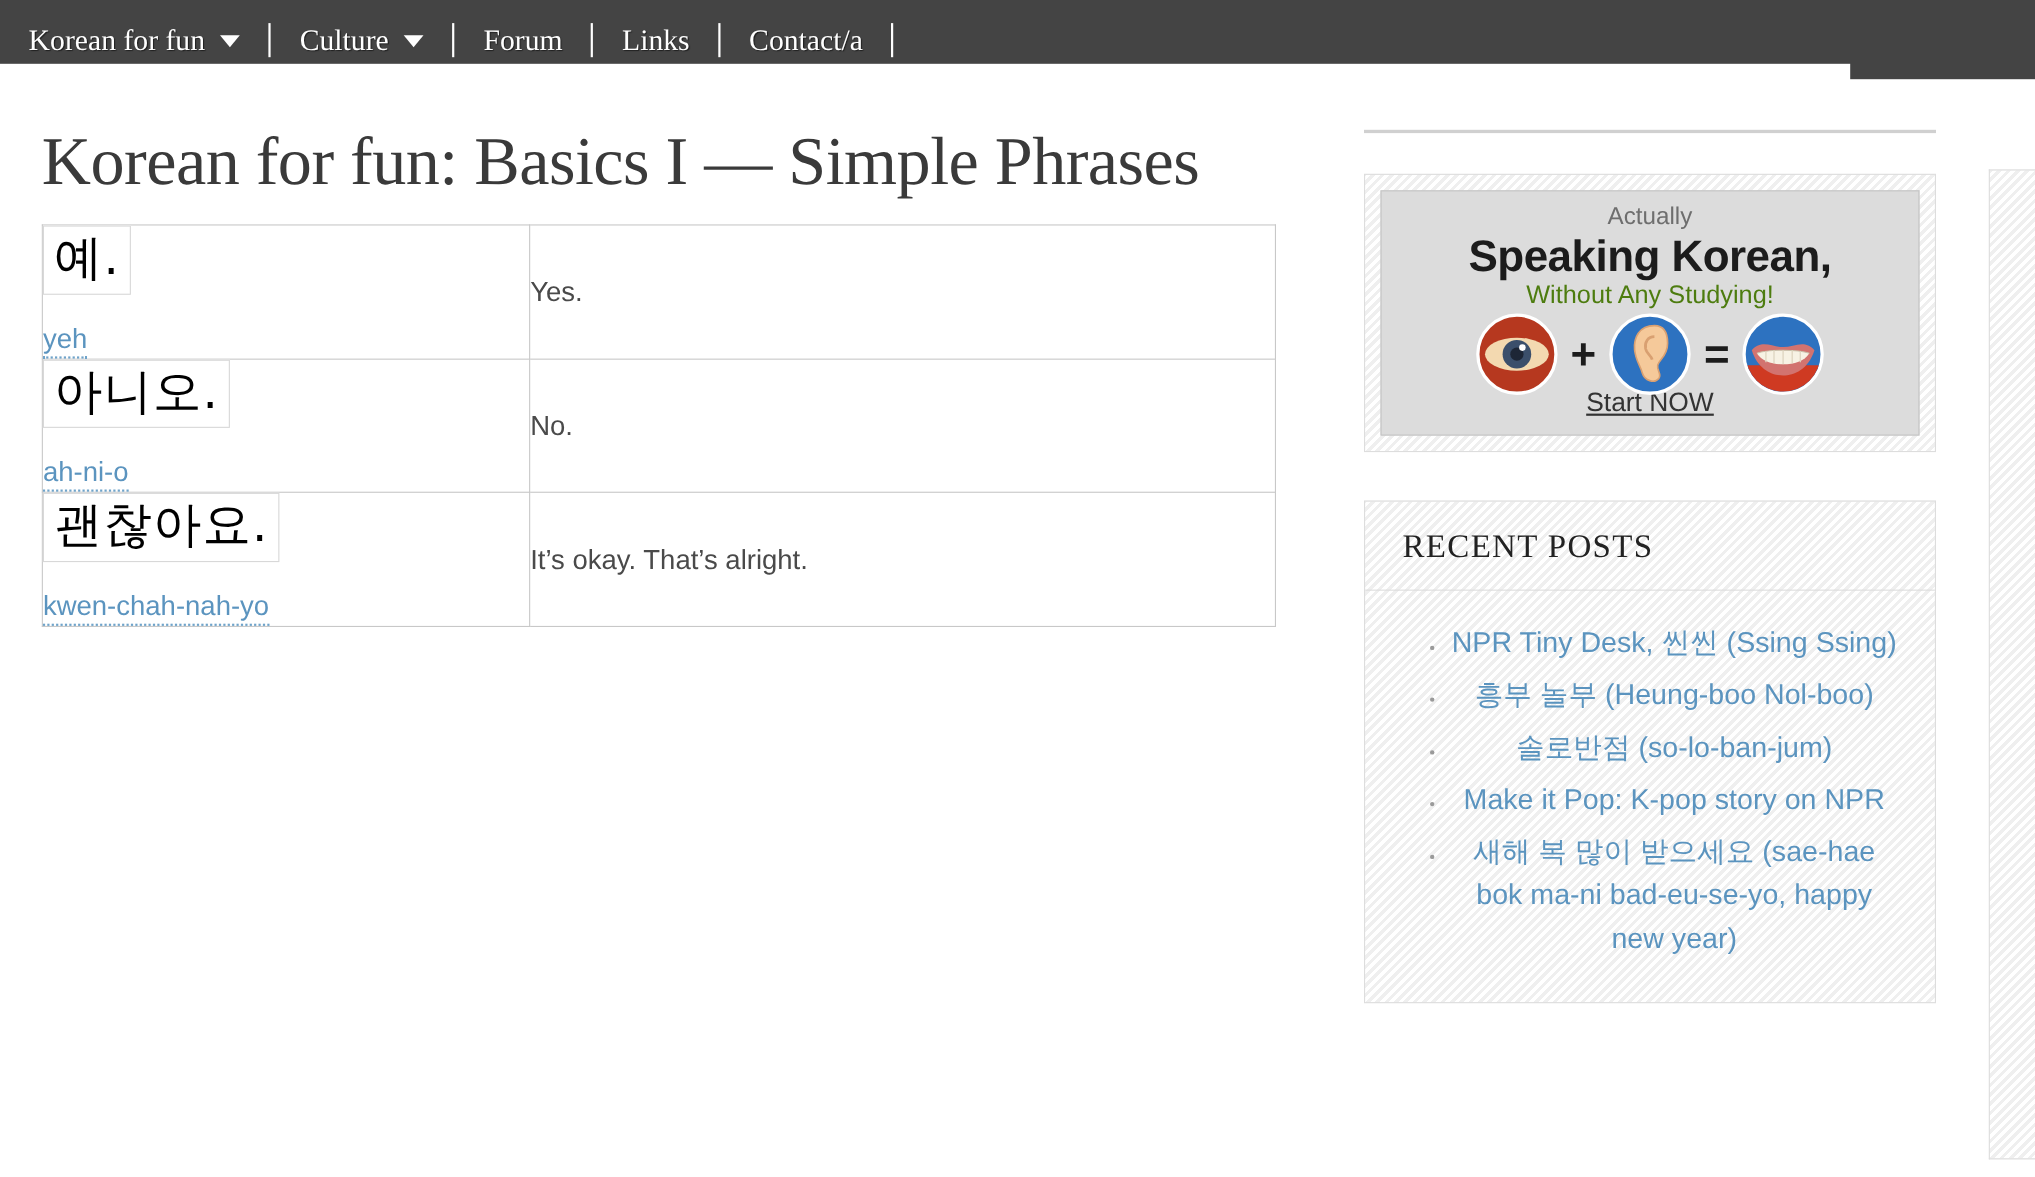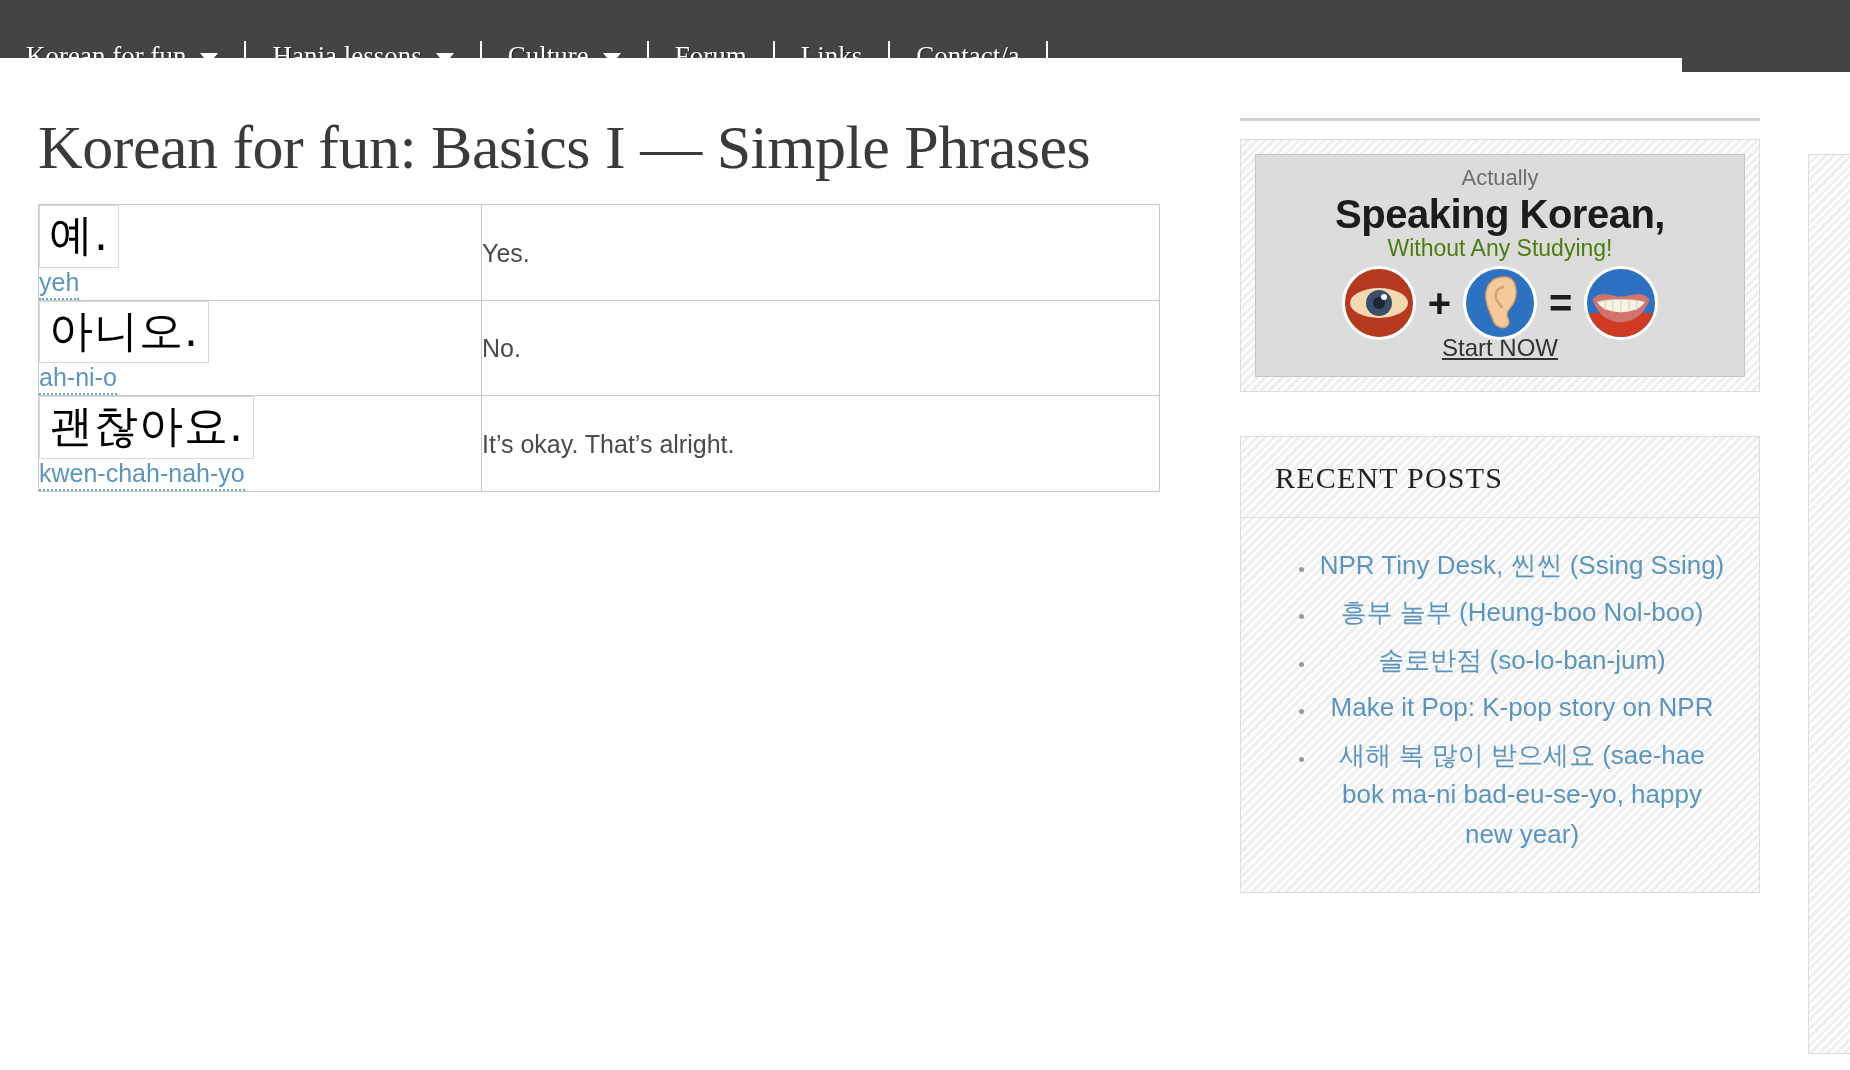--- a/index.html
+++ b/index.html
@@ -12,21 +12,21 @@
   }
 
   
   .navbar {
     position: absolute;
     top: 0; left: 0;
     width: 1850px;
     height: 72px;
     background: #444444;
     display: flex;
-    align-items: flex-end;
+    align-items: center;
     overflow: hidden;
   }
   .nav-item {
     display: flex;
     align-items: center;
     justify-content: center;
     gap: 14px;
     padding: 0 26px;
     color: #ffffff;
     font-family: "Liberation Serif", serif;
@@ -102,20 +102,21 @@
     padding: 5px 9px 8px 9px;
     font-family: "DejaVu Sans", sans-serif;
     font-size: 44px;
     line-height: 1.08;
     color: #000000;
     white-space: nowrap;
     letter-spacing: 1px;
   }
   .rom-link {
     display: inline-block;
+    margin-top: 26px;
     color: #5b94bf;
     font-size: 25px;
     text-decoration: none;
     border-bottom: 2px dotted #6fa3c9;
     padding-bottom: 1px;
     cursor: pointer;
   }
 
   
   .sidebar {
@@ -245,24 +246,20 @@
     border: 1px solid #dddddd;
     border-right: none;
   }
 </style>
 </head>
 <body>
 
 <div class="navbar">
   <div class="nav-item">
     <span>Korean for fun</span>
-    <span class="caret"></span>
-  </div>
-  <div class="nav-item">
-    <span>Hanja lessons</span>
     <span class="caret"></span>
   </div>
   <div class="nav-item">
     <span>Culture</span>
     <span class="caret"></span>
   </div>
   <div class="nav-item">
     <span>Forum</span>
   </div>
   <div class="nav-item">
@@ -307,21 +304,21 @@
             </div>
           </td>
           <td class="mcell">It’s okay.  That’s alright.</td>
         </tr>
       </tbody>
     </table>
   </div>
 
   <div class="side-rule"></div>
 
-  <div class="sidebar" style="top:81px;">
+  <div class="sidebar" style="top:100px;">
 
     <div class="widget stripe ad-widget">
       <div class="ad-inner">
         <div class="ad-l1">Actually</div>
         <div class="ad-l2">Speaking Korean,</div>
         <div class="ad-l3">Without Any Studying!</div>
         <div class="ad-icons">
           <div class="circ circ-eye">
             <svg width="62" height="40" viewBox="0 0 62 40">
               <ellipse cx="31" cy="20" rx="29" ry="15" fill="#f3d9b0"></ellipse>

